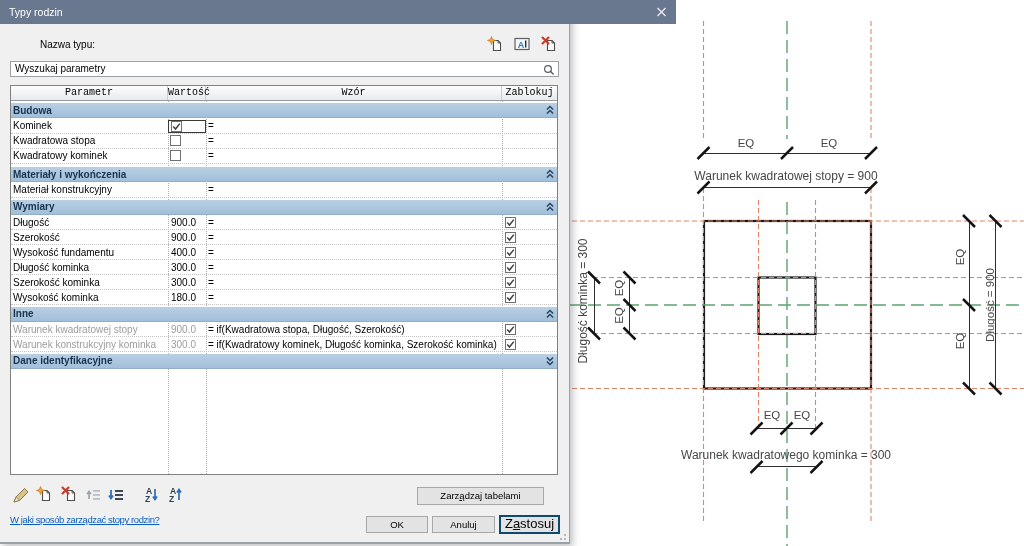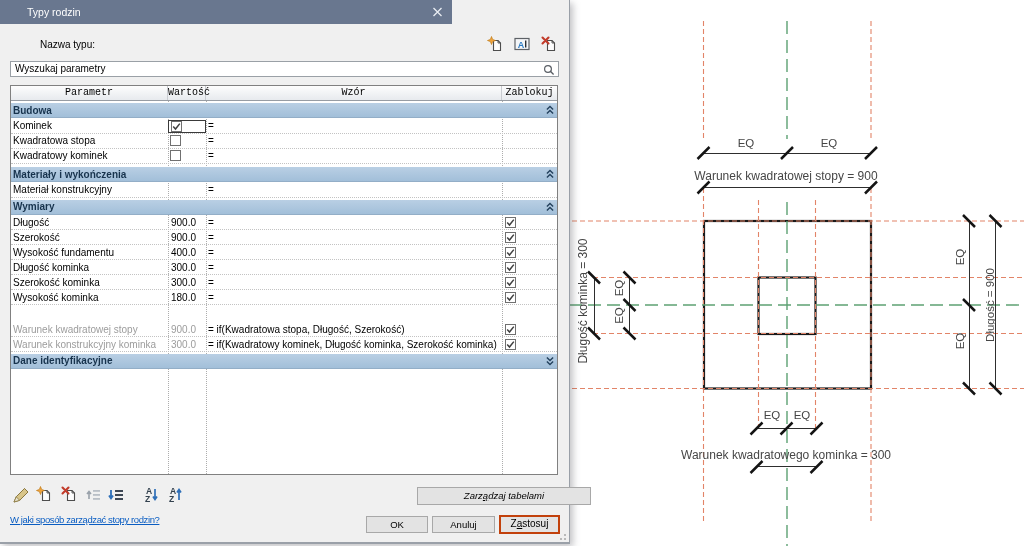--- a/index.html
+++ b/index.html
@@ -2,22 +2,22 @@
 <html><head>
 <meta charset="utf-8">
 <style>
   * { margin:0; padding:0; box-sizing:border-box; }
   body { font-family:"Liberation Sans", sans-serif; }
   #stage { position:relative; width:1024px; height:546px; background:#ffffff; overflow:hidden; }
   .abs { position:absolute; }
   #dlg { position:absolute; left:0; top:0; width:570px; height:544px; background:#f0f0f0;
          border-right:1px solid #9aa0a8; border-bottom:2px solid #9aa0a8;
          box-shadow:3px 3px 7px rgba(80,80,90,0.35); }
-  #titlebar { position:absolute; left:0; top:0; width:452px; height:24px; background:#69778f;
-              color:#ffffff; font-size:10.5px; line-height:24px; padding-left:27px; }
+  #titlebar { position:absolute; left:0; top:0; width:676px; height:24px; background:#69778f;
+              color:#ffffff; font-size:10.5px; line-height:24px; padding-left:9px; }
   #closex { position:absolute; right:6px; top:0px; }
   .lbl { position:absolute; font-size:10px; color:#000; }
   #combo { position:absolute; left:66px; top:37px; width:414px; height:16px; background:#fff;
            border:1px solid #868b94; font-size:10px; line-height:14px; padding-left:5px; color:#000; }
   #searchbox { position:absolute; left:10px; top:61px; width:549px; height:16px; background:#fff;
                border:1px solid #9aa0a6; font-size:10px; line-height:14px; padding-left:4px; color:#000; }
   #ptable { position:absolute; left:10px; top:85px; width:548px; height:390px; background:#fff;
             border:1px solid #808080; }
   .thead { position:absolute; left:0; top:0; width:546px; height:15px;
            background:linear-gradient(#fdfdfd,#e7eaee); border-bottom:1px solid #979ca3; }
@@ -25,21 +25,21 @@
   .catbar { position:absolute; left:0; width:546px; height:15px;
             background:linear-gradient(#b9cfe4,#a2bfd9); border-bottom:1px solid #93aec7;padding-left:12px; }
   .catbar span { position:absolute; left:2px; top:1.5px; font-size:10px; font-weight:bold; color:#17334d; }
   .chev { position:absolute; right:3px; top:2px; }
   .rowtext { position:absolute; font-size:10px; color:#000; white-space:nowrap; }
   .gray { color:#9c9c9c; }
   .vline { position:absolute; top:15px; bottom:0; width:0; border-left:1px dotted #adadad; }
   .hline { position:absolute; left:0; width:546px; height:0; border-top:1px dotted #c3c3c3; }
   .cb { position:absolute; width:11px; height:11px; background:#fff; border:1px solid #707070; }
   .btn { position:absolute; background:#e3e3e3; border:1px solid #a8a8a8; font-size:9.5px; text-align:center; color:#000; }
-  #applybtn { position:absolute; background:#e3e3e3; border:2px solid #c2410c; font-size:10px; text-align:center; color:#000; }
+  #applybtn { position:absolute; background:#e3e3e3; border:2px solid #0c4a6e; font-size:13px; text-align:center; color:#000; }
   #helplink { position:absolute; left:10px; top:514px; font-size:9.5px; letter-spacing:-0.4px; color:#0a5dc2; text-decoration:underline; }
   u { text-decoration:underline; }
 </style>
 </head>
 <body>
 <div id="stage">
   <svg class="abs" style="left:0;top:0" width="1024" height="546" viewBox="0 0 1024 546">
     <rect x="704" y="221" width="167" height="167.5" fill="none" stroke="#1a1a1a" stroke-width="2.2"></rect>
     <rect x="758.5" y="277.5" width="57" height="56.5" fill="none" stroke="#1a1a1a" stroke-width="2.2"></rect>
     <g stroke="#e28468" stroke-width="1.1" stroke-dasharray="5 3">
@@ -225,20 +225,27 @@
         </svg>
 <div class="hline" style="top:203.0px;"></div>
 <div class="rowtext" style="left:2px;top:205.5px;">Wysokość kominka</div>
 <div class="rowtext" style="left:160px;top:205.5px;">180.0</div>
 <div class="rowtext" style="left:197px;top:205.5px;">=</div>
 <div class="cb" style="left:494px;top:205.5px;"></div>
         <svg class="abs" style="left:495px;top:206.5px" width="9" height="9" viewBox="0 0 9 9">
           <path d="M1.2 4.6 L3.5 7 L7.8 1.6" fill="none" stroke="#3f3f3f" stroke-width="1.5"></path>
         </svg>
 <div class="hline" style="top:218.0px;"></div>
+<div class="catbar" style="top:220.5px;">
+          <span>Inne</span>
+          <svg class="chev" width="8" height="10" viewBox="0 0 9 11">
+            <path d="M1 5 L4.5 1.5 L8 5" fill="none" stroke="#24425e" stroke-width="1.6"></path>
+            <path d="M1 9.5 L4.5 6 L8 9.5" fill="none" stroke="#24425e" stroke-width="1.6"></path>
+          </svg>
+        </div>
 <div class="rowtext gray" style="left:2px;top:237.5px;">Warunek kwadratowej stopy</div>
 <div class="rowtext gray" style="left:160px;top:237.5px;">900.0</div>
 <div class="rowtext" style="left:197px;top:237.5px;">= if(Kwadratowa stopa, Długość, Szerokość)</div>
 <div class="cb" style="left:494px;top:237.5px;"></div>
         <svg class="abs" style="left:495px;top:238.5px" width="9" height="9" viewBox="0 0 9 9">
           <path d="M1.2 4.6 L3.5 7 L7.8 1.6" fill="none" stroke="#3f3f3f" stroke-width="1.5"></path>
         </svg>
 <div class="hline" style="top:250.0px;"></div>
 <div class="rowtext gray" style="left:2px;top:252.5px;">Warunek konstrukcyjny kominka</div>
 <div class="rowtext gray" style="left:160px;top:252.5px;">300.0</div>
@@ -289,21 +296,21 @@
           <text x="3" y="8" font-family="Liberation Sans,sans-serif" font-size="8.5" font-weight="bold" fill="#33414e">A</text>
           <text x="2" y="15.5" font-family="Liberation Sans,sans-serif" font-size="8.5" font-weight="bold" fill="#33414e">Z</text>
           <path d="M12 3 L12 13 M10 10.5 L12 13.5 L14 10.5" fill="none" stroke="#2e6fb8" stroke-width="1.7"></path>
         </g>
 <g transform="translate(157,1)">
           <text x="3" y="8" font-family="Liberation Sans,sans-serif" font-size="8.5" font-weight="bold" fill="#33414e">A</text>
           <text x="2" y="15.5" font-family="Liberation Sans,sans-serif" font-size="8.5" font-weight="bold" fill="#33414e">Z</text>
           <path d="M12 14 L12 4 M10 6.5 L12 3.5 L14 6.5" fill="none" stroke="#2e6fb8" stroke-width="1.7"></path>
         </g>
     </svg>
-    <div class="btn" style="left:417px;top:487px;width:174px;height:18px;line-height:16px;font-style:italic;">Zarz<u>ą</u>dzaj tabelami</div>
+    <div class="btn" style="left:417px;top:487px;width:127px;height:18px;line-height:16px;">Zarz<u>ą</u>dzaj tabelami</div>
     <div id="helplink">W jaki sposób zarządzać stopy rodzin?</div>
     <div class="btn" style="left:366px;top:516px;width:62px;height:17px;line-height:15px;">OK</div>
     <div class="btn" style="left:432px;top:516px;width:63px;height:17px;line-height:15px;">Anuluj</div>
     <div id="applybtn" style="left:499px;top:515px;width:61px;height:19px;line-height:14px;">Z<u>a</u>stosuj</div>
     <svg class="abs" style="left:556px;top:530px" width="12" height="12" viewBox="0 0 12 12">
       <g fill="#b9b9b9">
           <rect x="8" y="8" width="2" height="2"></rect>
           <rect x="4" y="8" width="2" height="2"></rect>
           <rect x="8" y="4" width="2" height="2"></rect>
         </g>

